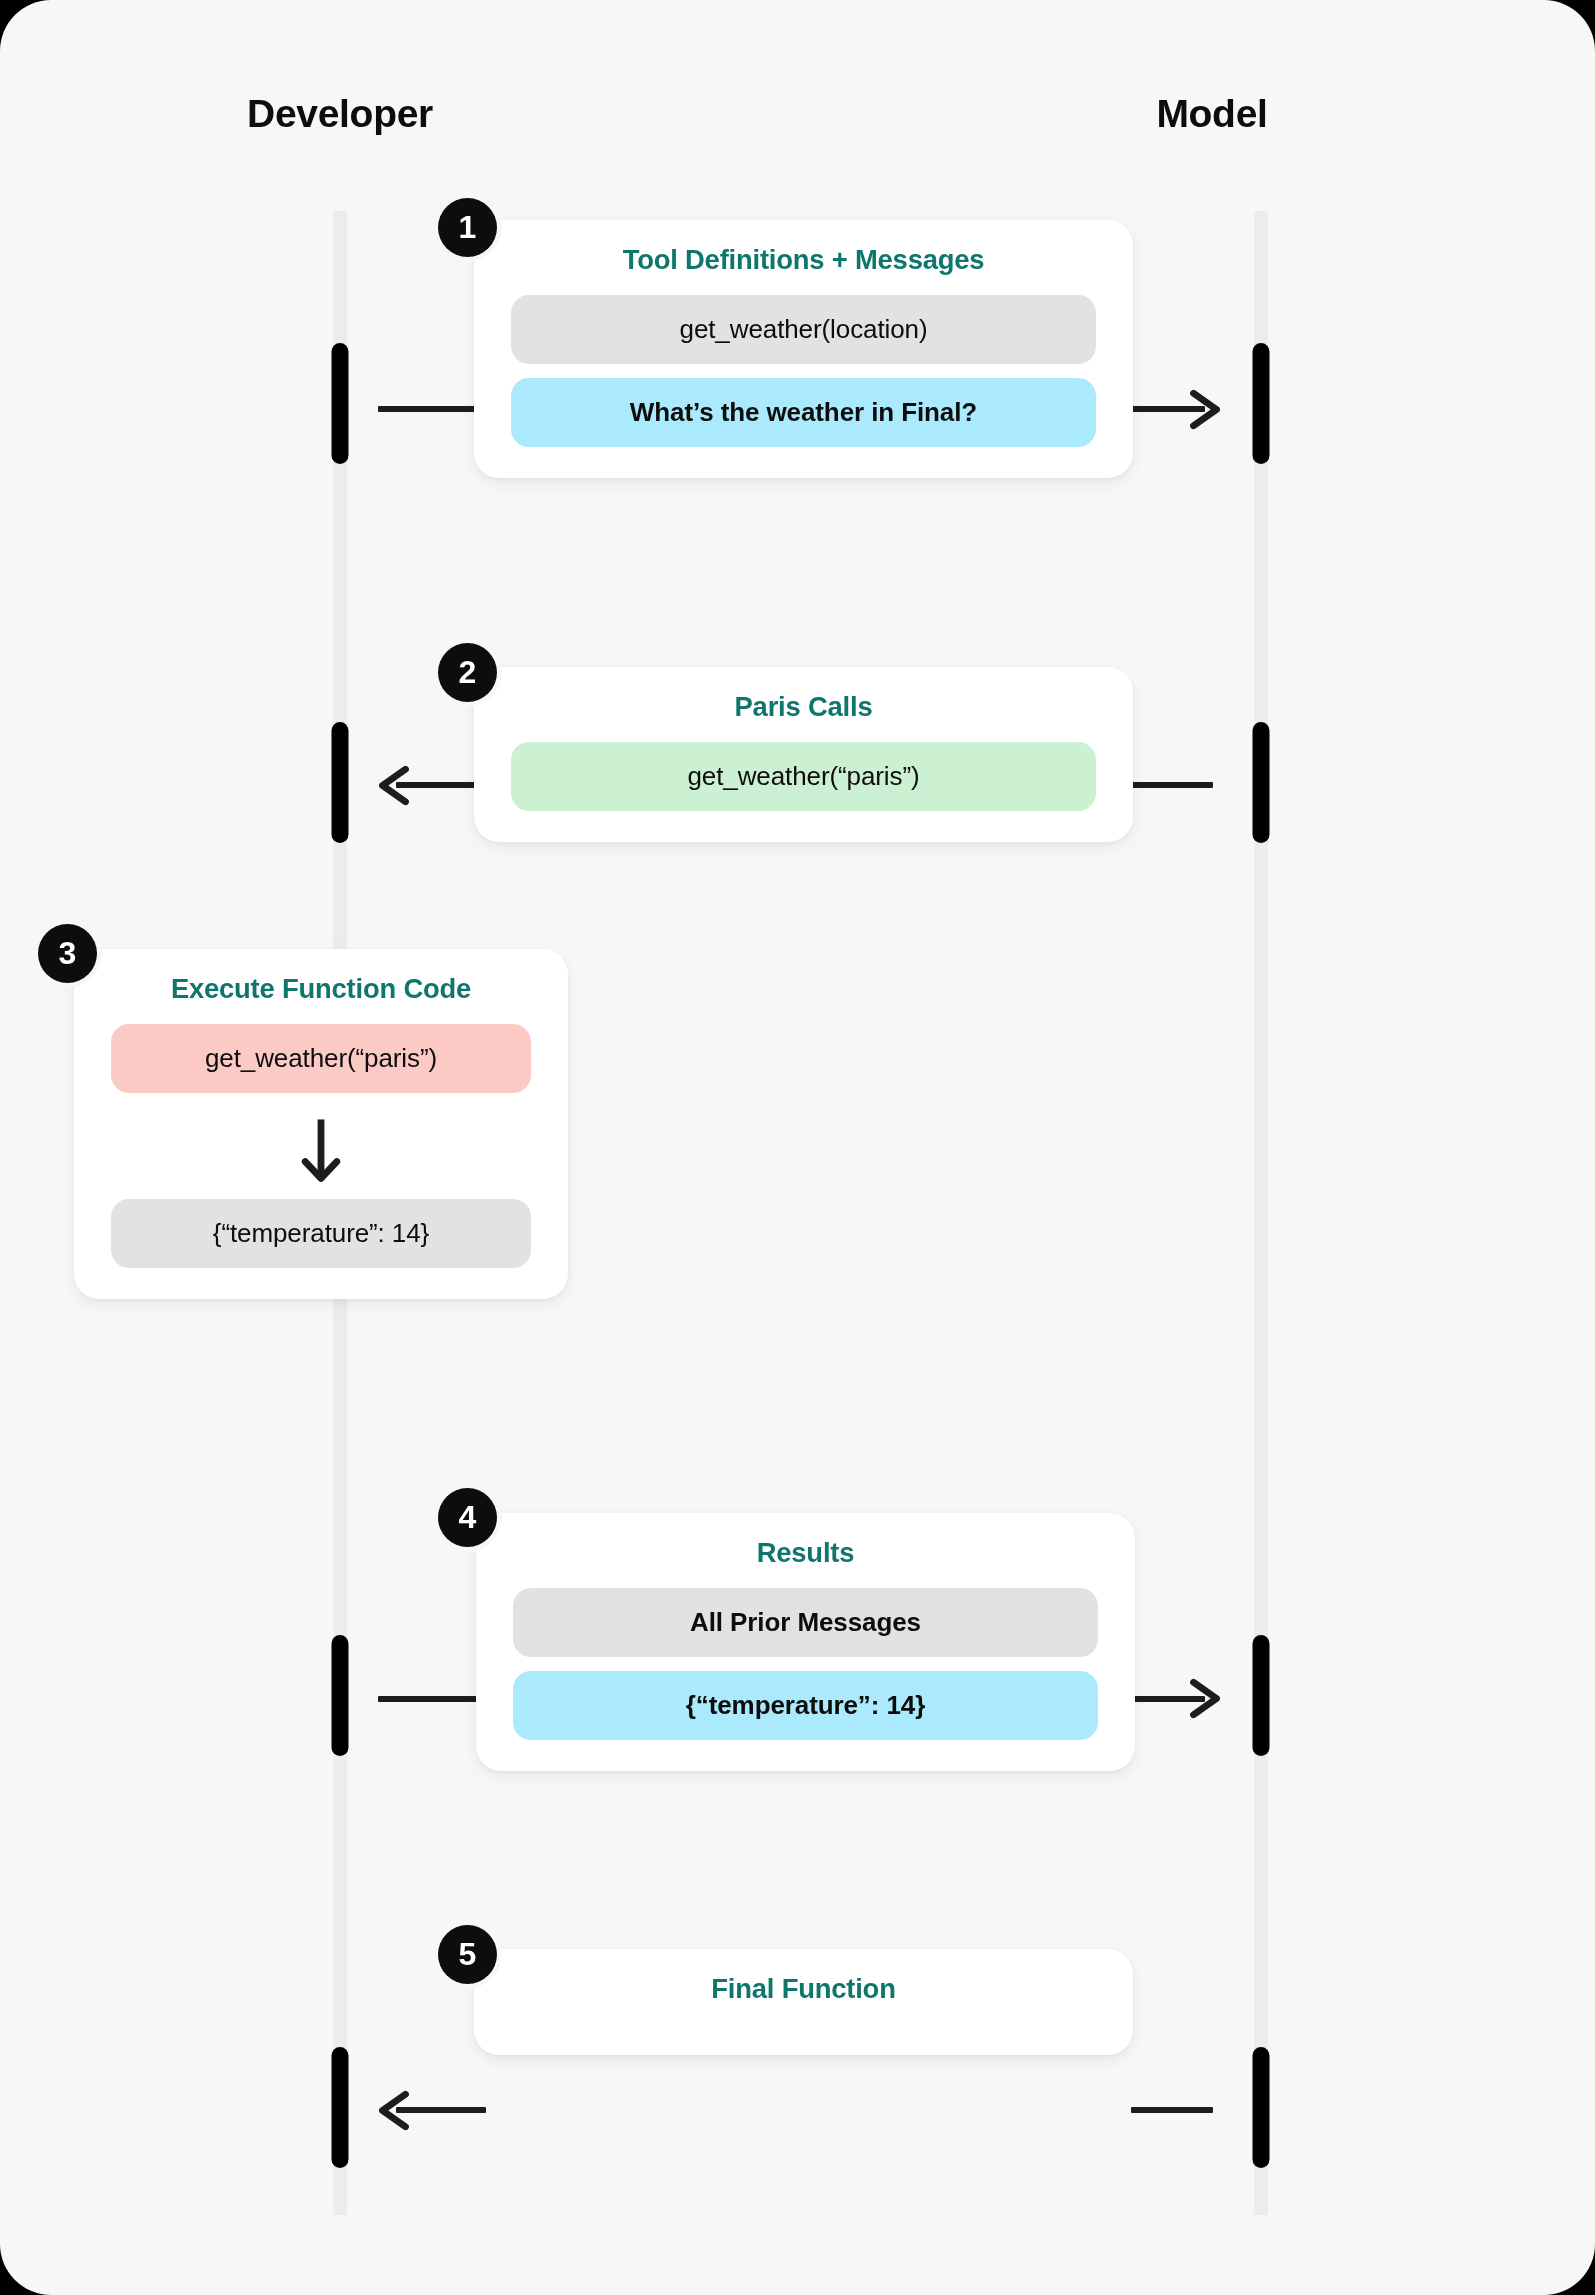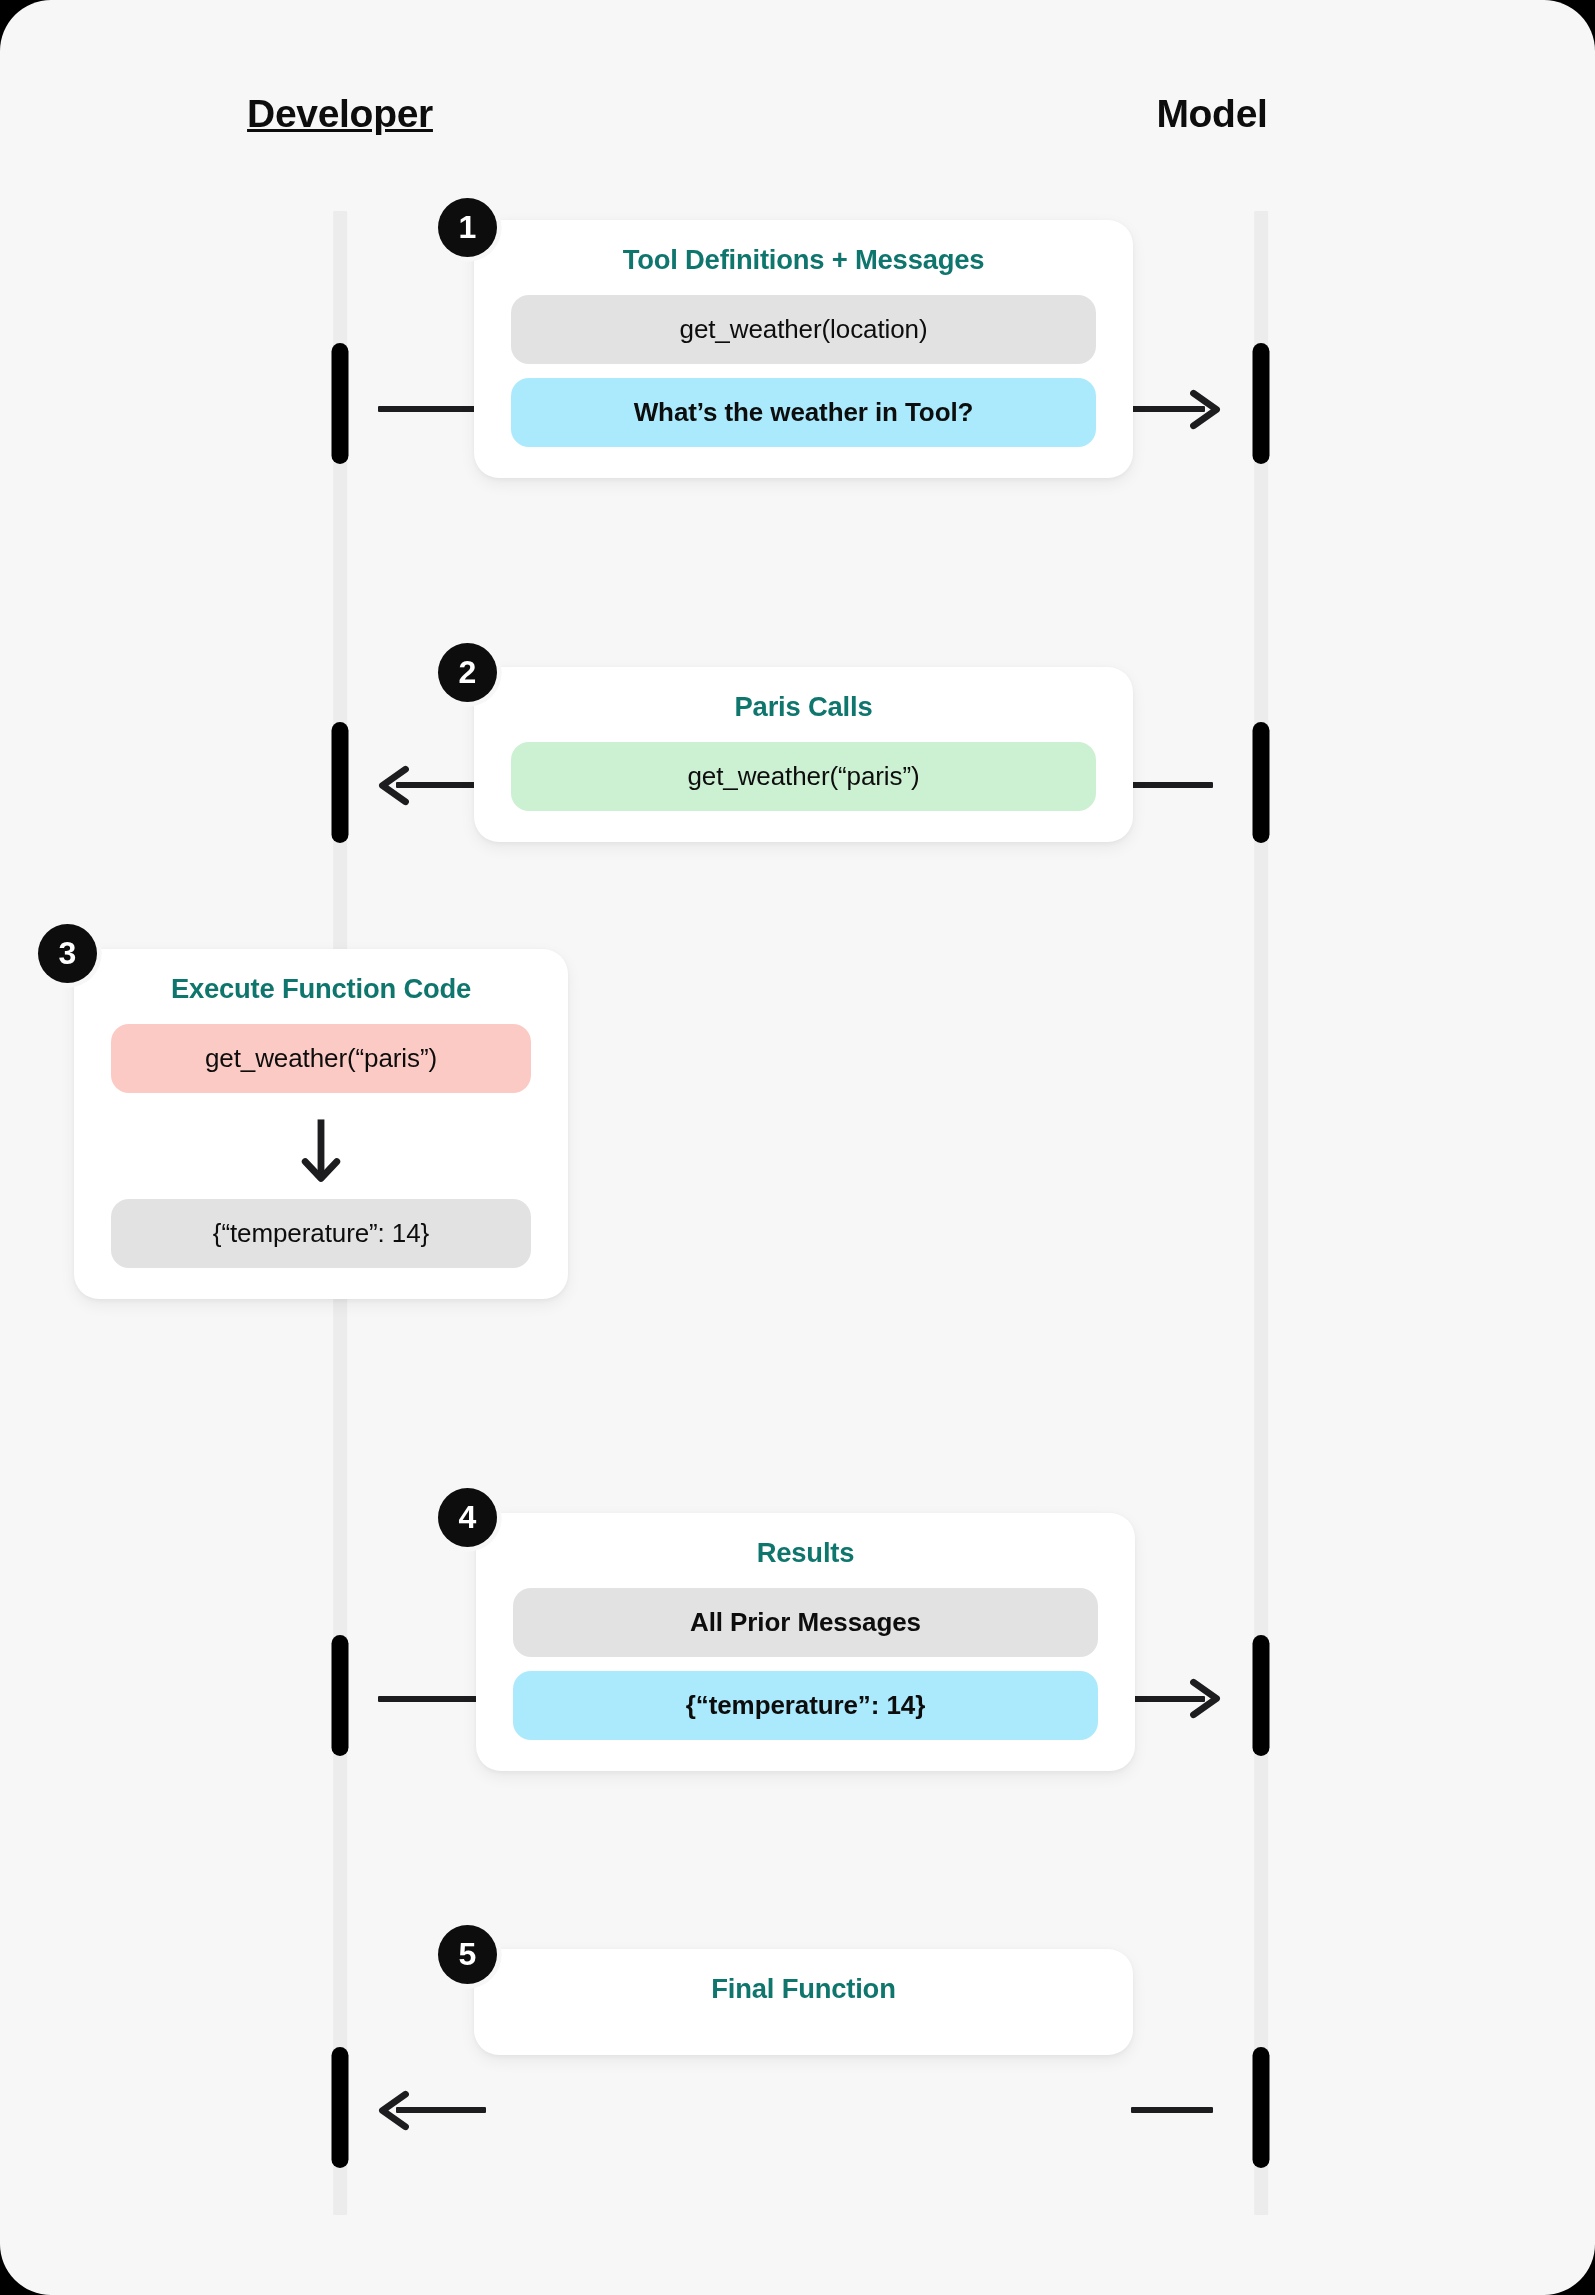--- a/index.html
+++ b/index.html
@@ -28,21 +28,21 @@
   
   .col-header {
     position: absolute;
     font-size: 39px;
     font-weight: 700;
     color: #0d0d0d;
     letter-spacing: -0.3px;
     white-space: nowrap;
     transform: translateX(-50%);
   }
-  #header-developer { left: 340px; top: 92px; text-decoration: underline; }
+  #header-developer { left: 340px; top: 92px; }
   #header-model     { left: 1212px; top: 92px; text-align: right; }
 
   
   .lifeline {
     position: absolute;
     width: 13.7px;
     background: #ececec;
     border-radius: 1.1px;
     transform: translateX(-50%);
   }
@@ -158,21 +158,21 @@
   <div class="arrowhead" style="left:1186px; top:387px;">
     <svg viewBox="0 0 70 86" xmlns="http://www.w3.org/2000/svg">
       <polyline points="14,12 58,43 14,74" fill="none" stroke="#1d1d1f" stroke-width="13" stroke-linecap="round" stroke-linejoin="round"></polyline>
     </svg>
   </div>
 
   <div class="badge" style="left:438px; top:198px;">1</div>
   <div class="card" style="left:474px; top:220px; width:659px;">
     <div class="card-title">Tool Definitions + Messages</div>
     <div class="pill gray normal">get_weather(location)</div>
-    <div class="pill blue bold">What’s the weather in Tool?</div>
+    <div class="pill blue bold">What’s the weather in Final?</div>
   </div>
 
   <div class="activation" style="left:340px; top:722px; height:121px;"></div>
   <div class="activation" style="left:1261px; top:722px; height:121px;"></div>
   <div class="conn" style="left:396px; top:782px; width:90px;"></div>
   <div class="conn" style="left:1131px; top:782px; width:82px;"></div>
   <div class="arrowhead" style="left:376px; top:763px;">
     <svg viewBox="0 0 70 86" xmlns="http://www.w3.org/2000/svg">
       <polyline points="56,12 12,43 56,74" fill="none" stroke="#1d1d1f" stroke-width="13" stroke-linecap="round" stroke-linejoin="round"></polyline>
     </svg>

